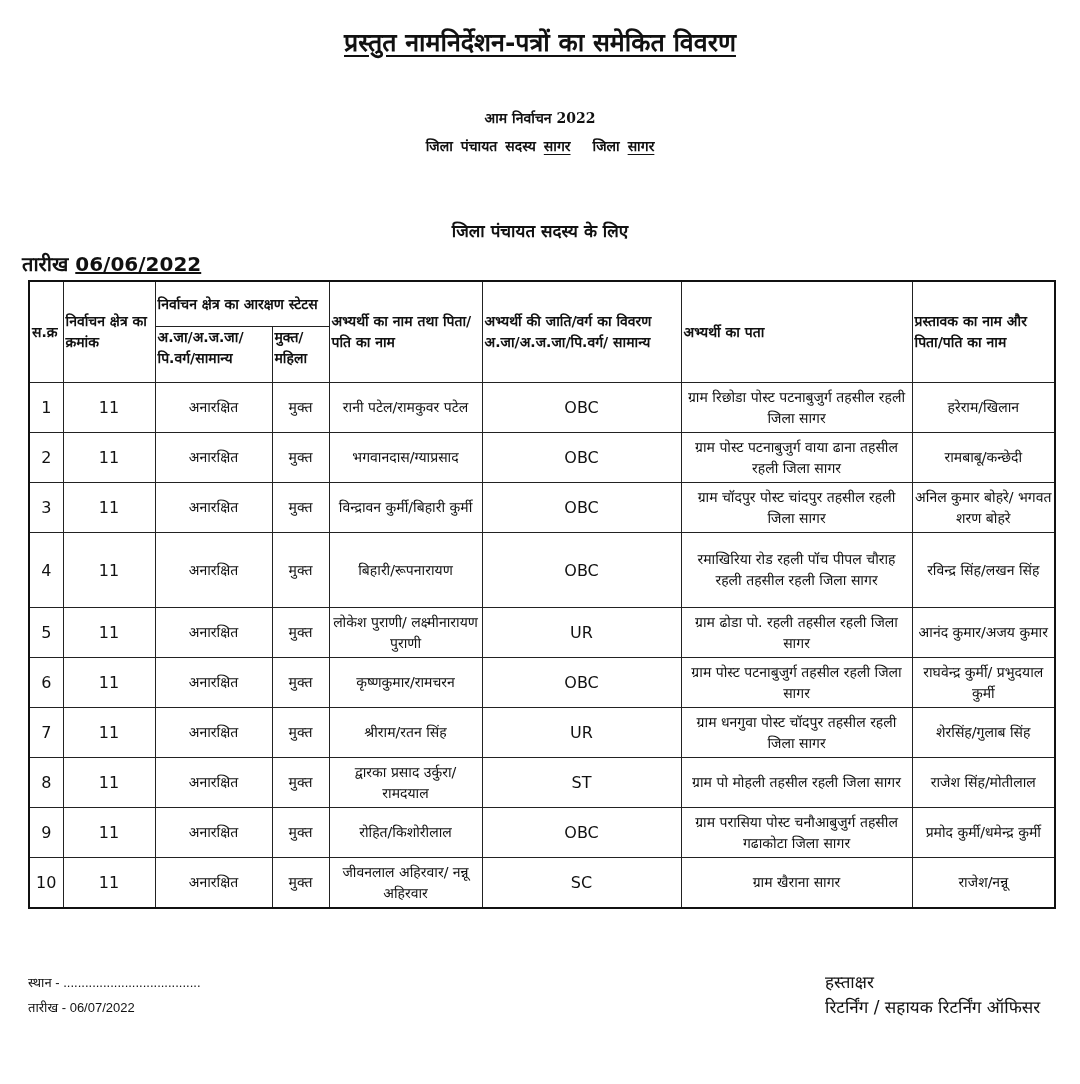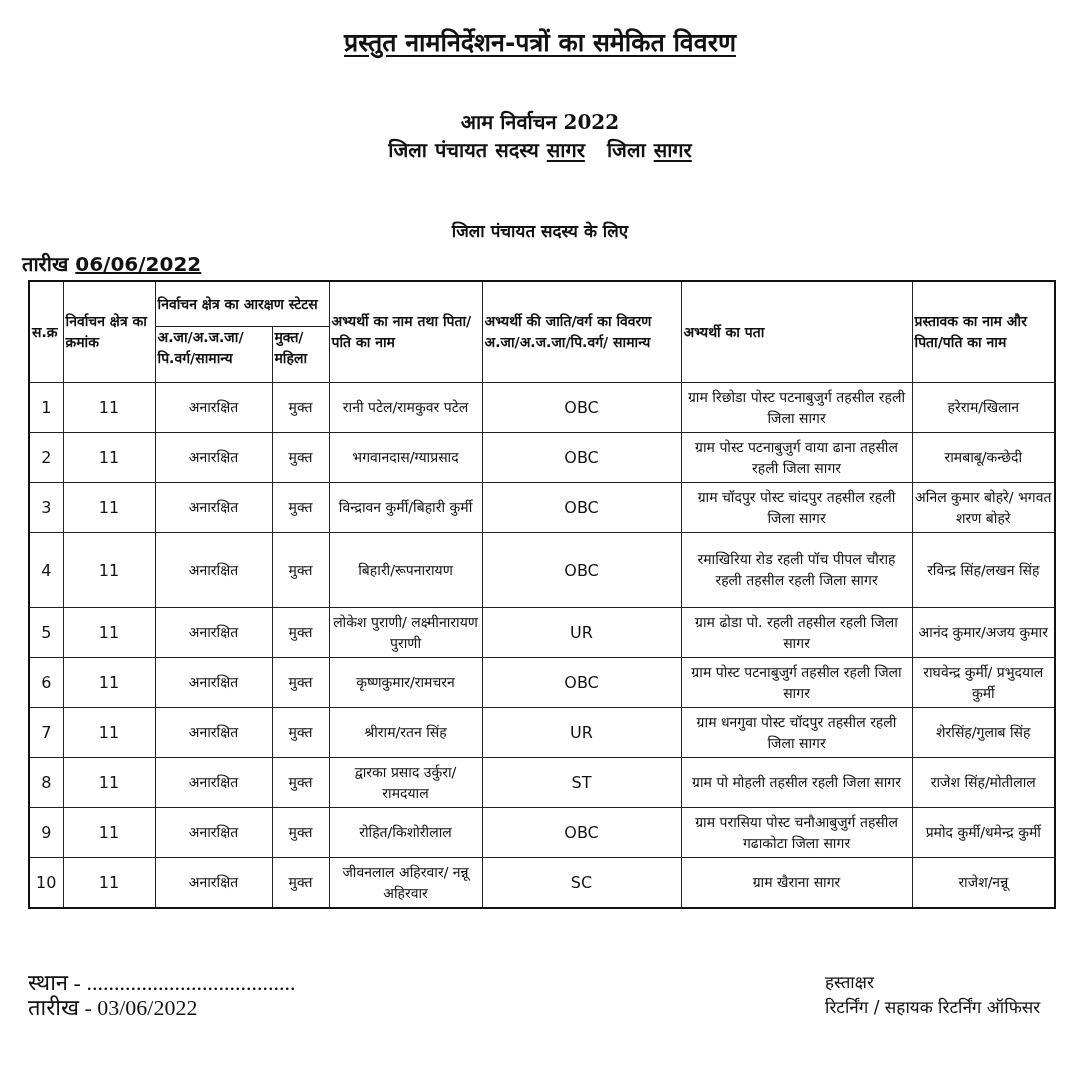--- a/index.html
+++ b/index.html
@@ -22,21 +22,21 @@
       text-align: center;
       font-size: 25px;
       font-weight: bold;
       text-decoration: underline;
       text-underline-offset: 4px;
     }
     .sub-title {
       position: absolute;
       left: 0; right: 0;
       text-align: center;
-      font-size: 20px;
+      font-size: 14px;
       font-weight: bold;
       font-family: "DejaVu Serif", "Liberation Serif", serif;
     }
     .sub1 { top: 108px; }
     .sub2 { top: 136px; }
     .sub2 .u { text-decoration: underline; text-underline-offset: 3px; }
     .sub2 .gap { display: inline-block; width: 8px; }
     .sub2 .gap2 { display: inline-block; width: 22px; }
     .section-title {
       position: absolute;
@@ -83,23 +83,23 @@
       vertical-align: middle;
       height: 49px;
     }
     table.nom tbody tr.tall td { height: 74px; }
     .col-num { font-size: 16px; }
 
     .footer-left {
       position: absolute;
       left: 28px;
       top: 970px;
-      font-size: 22px;
+      font-size: 13px;
       line-height: 25px;
-      font-family: Liberation Serif, serif;
+      font-family: Liberation Sans, sans-serif;
     }
     .footer-right {
       position: absolute;
       left: 825px;
       top: 970px;
       font-size: 17px;
       line-height: 25px;
     }
   </style>
 </head>
@@ -245,19 +245,19 @@
         <td>जीवनलाल अहिरवार/ नन्नू अहिरवार</td>
         <td class="col-num">SC</td>
         <td>ग्राम खैराना सागर</td>
         <td>राजेश/नन्नू</td>
       </tr>
     </tbody>
 </table>
 
 <div class="footer-left">
   <div>स्थान - ......................................</div>
-  <div>तारीख - 03/06/2022</div>
+  <div>तारीख - 06/07/2022</div>
 </div>
 
 <div class="footer-right">
   <div>हस्ताक्षर</div>
   <div>रिटर्निंग / सहायक रिटर्निंग ऑफिसर</div>
 </div>
 
 </body></html>

